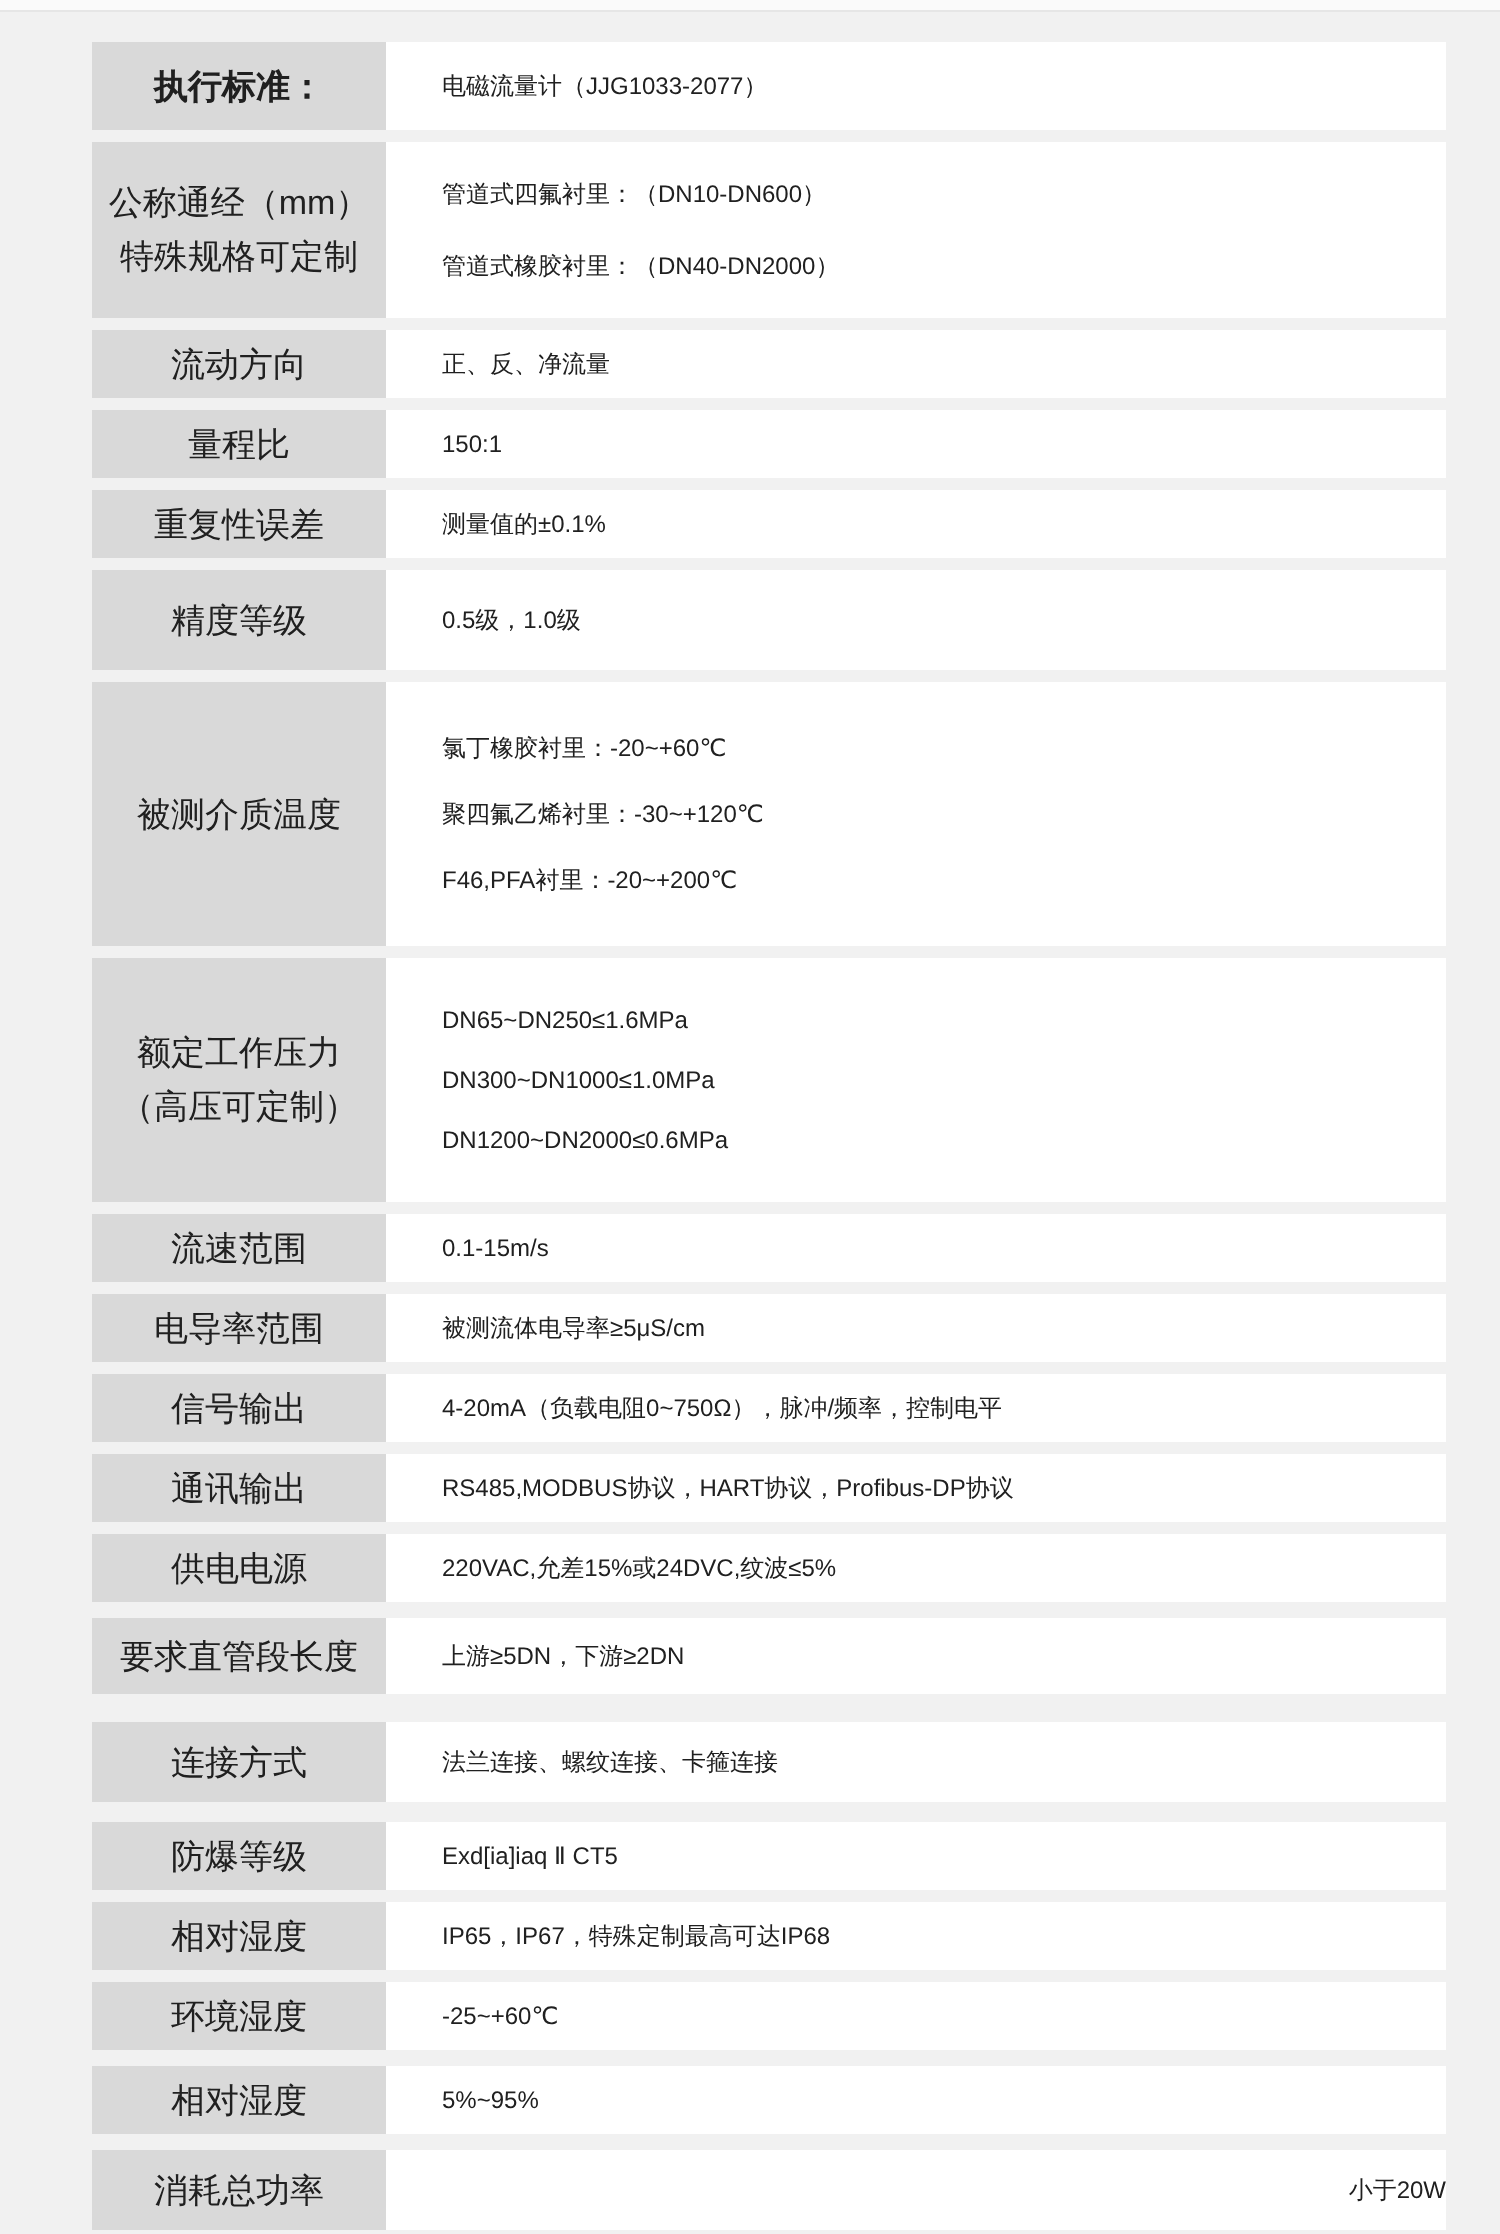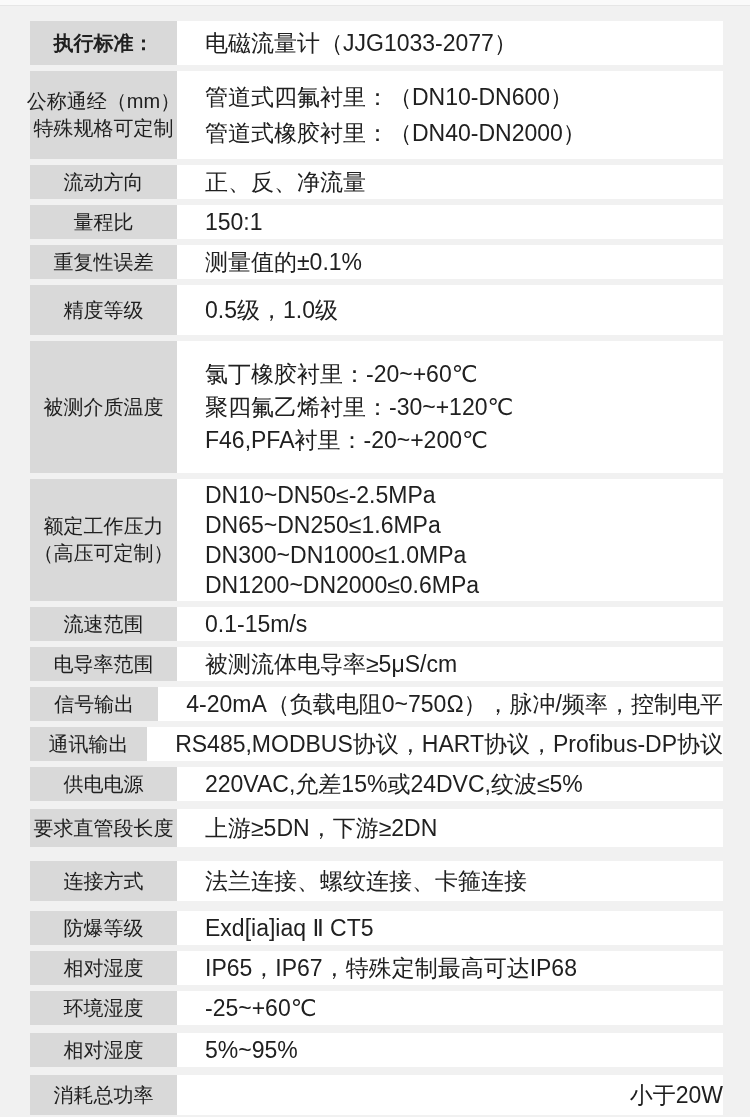--- a/index.html
+++ b/index.html
@@ -15,26 +15,26 @@
   }
   .spec-table{
     margin:15px 27px 0 30px;   
     width:693px;
   }
   .row{display:flex;width:693px;}
   .cell{box-sizing:border-box;display:flex;flex-direction:column;justify-content:center;}
   .label{
     width:147px;background:#d9d9d9;color:#202020;
     align-items:center;text-align:center;
-    font-size:20px;line-height:27px;
+    font-size:17px;line-height:27px;margin-left:16px;
   }
   .label.bold{font-weight:bold;}
   .value{
     flex:1;background:#ffffff;color:#202020;
-    padding-left:28px;font-size:23px;
+    padding-left:28px;font-size:12px;
     align-items:flex-start;text-align:left;
   }
   .line{white-space:nowrap;}
 </style>
 </head>
 <body>
 
 <div class="top-strip"></div>
 <div class="spec-table">
     <div class="row" style="height: 44px; margin-bottom: 6px;">
@@ -96,21 +96,20 @@
         <div class="line">聚四氟乙烯衬里：-30~+120℃</div>
         <div class="line">F46,PFA衬里：-20~+200℃</div>
       </div>
     </div>
     <div class="row" style="height: 122px; margin-bottom: 6px;">
       <div class="cell label">
         <div class="line">额定工作压力</div>
         <div class="line">（高压可定制）</div>
       </div>
       <div class="cell value" style="line-height: 30px;">
-        <div class="line">DN10~DN50≤-2.5MPa</div>
         <div class="line">DN65~DN250≤1.6MPa</div>
         <div class="line">DN300~DN1000≤1.0MPa</div>
         <div class="line">DN1200~DN2000≤0.6MPa</div>
       </div>
     </div>
     <div class="row" style="height: 34px; margin-bottom: 6px;">
       <div class="cell label">
         <div class="line">流速范围</div>
       </div>
       <div class="cell value" style="line-height: 33px;">

